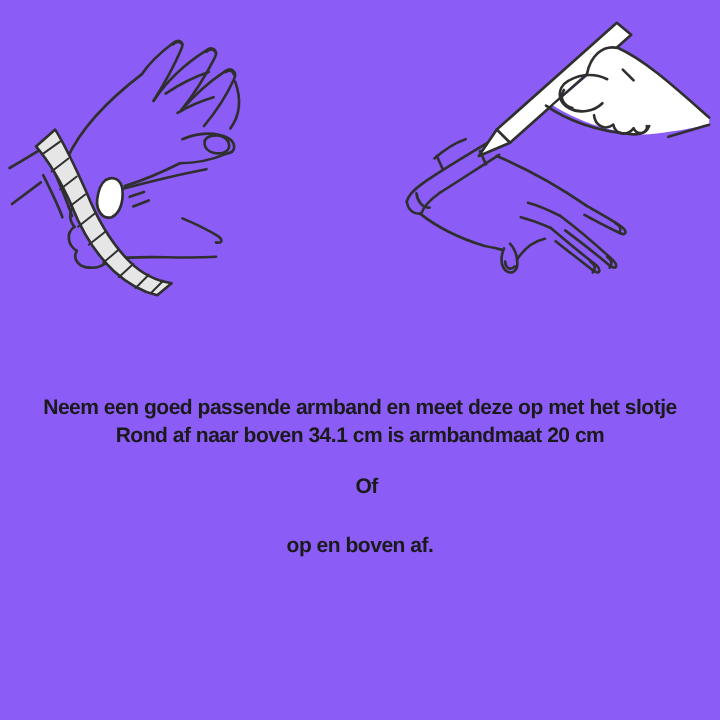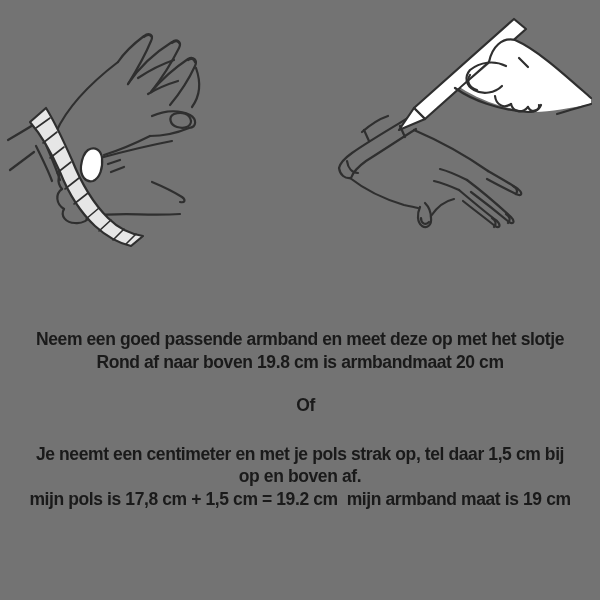--- a/index.html
+++ b/index.html
@@ -1,17 +1,17 @@
 <!DOCTYPE html>
 <html><head>
 <meta charset="utf-8">
 <style>
   html,body{margin:0;padding:0;background:#ffffff;}
   .canvas{
-    position:relative;width:600px;height:600px;background:#737373;
+    position:relative;width:600px;height:600px;background:#8b5cf6;
     overflow:hidden;font-family:"Liberation Sans",sans-serif;
   }
   .art{position:absolute;top:0;}
   .art.left{left:0;}
   .art.right{left:300px;}
   .text-block{
     position:absolute;left:0;top:328px;width:600px;
     text-align:center;color:#1a1a1a;font-weight:700;
     font-size:17.5px;line-height:22.5px;letter-spacing:-0.4px;
   }
@@ -113,23 +113,21 @@
       <path d="M495,96 C496,105 504,109 511,104"></path>
       <path d="M511,104 C513,112 522,114 528,107"></path>
       <path d="M528,107 C531,113 538,112 541,105"></path>
       <path d="M519,58 l9,9"></path>
     </g>
   </svg>
 
   <div class="text-block">
     <p class="para">
       <span class="line">Neem een goed passende armband en meet deze op met het slotje</span>
-      <span class="line">Rond af naar boven 19.8 cm is armbandmaat 20 cm</span>
+      <span class="line">Rond af naar boven 34.1 cm is armbandmaat 20 cm</span>
     </p>
     <p class="para sep">Of</p>
     <p class="para">
-      <span class="line">Je neemt een centimeter en met je pols strak op, tel daar 1,5 cm bij</span>
       <span class="line">op en boven af.</span>
-      <span class="line">mijn pols is 17,8 cm + 1,5 cm = 19.2 cm&nbsp; mijn armband maat is 19 cm</span>
     </p>
   </div>
 
 </div>
 
 </body></html>

